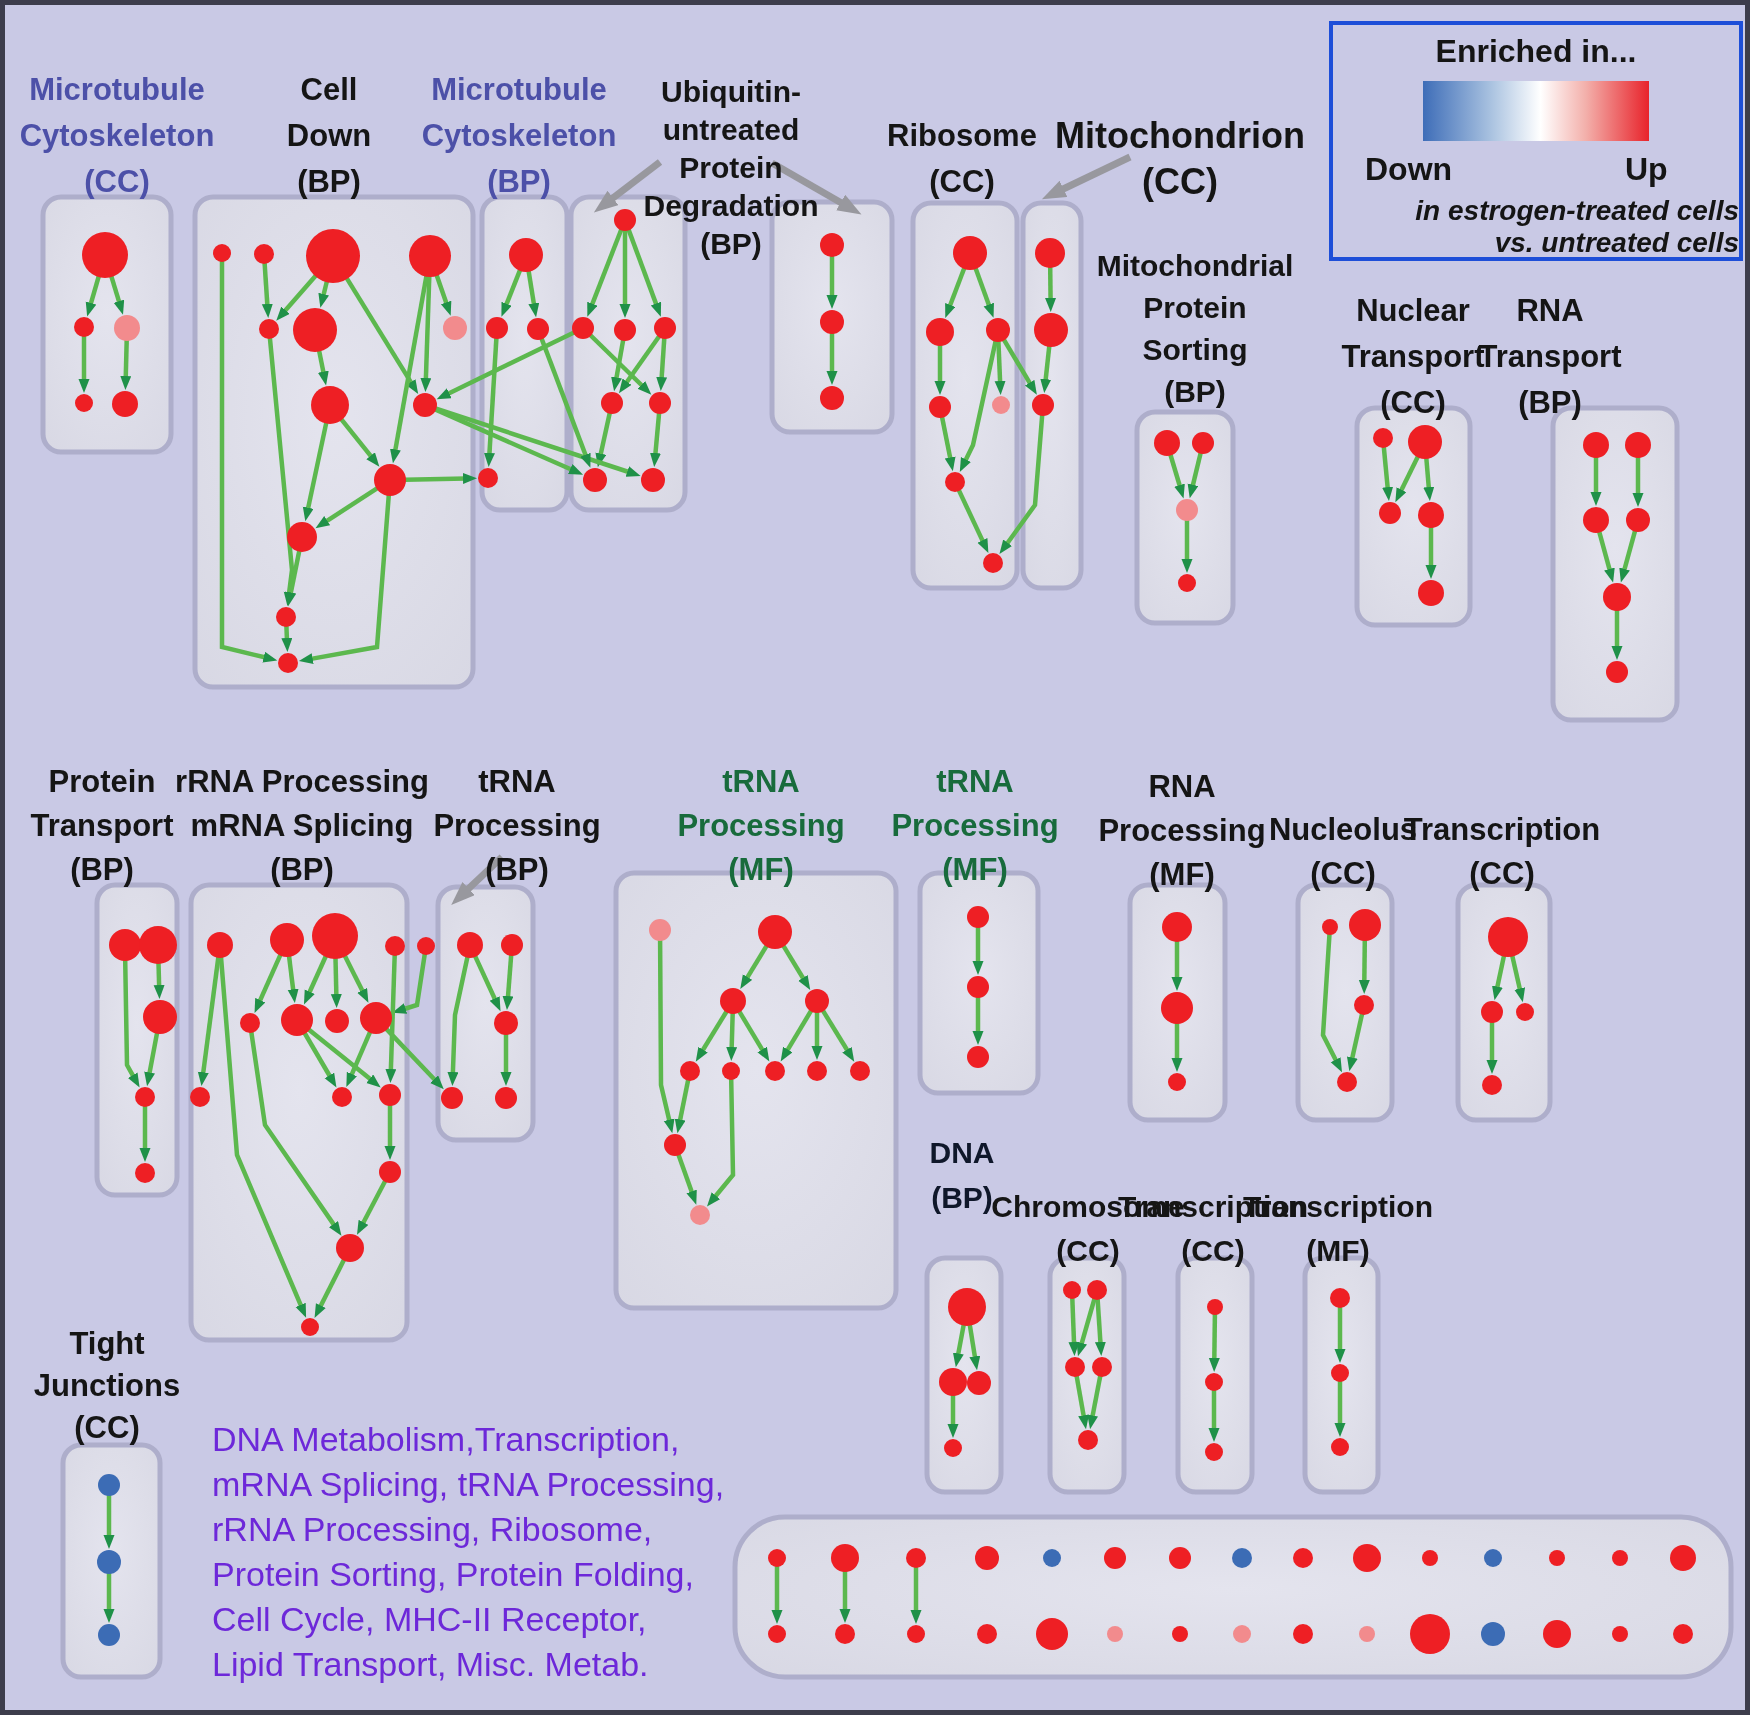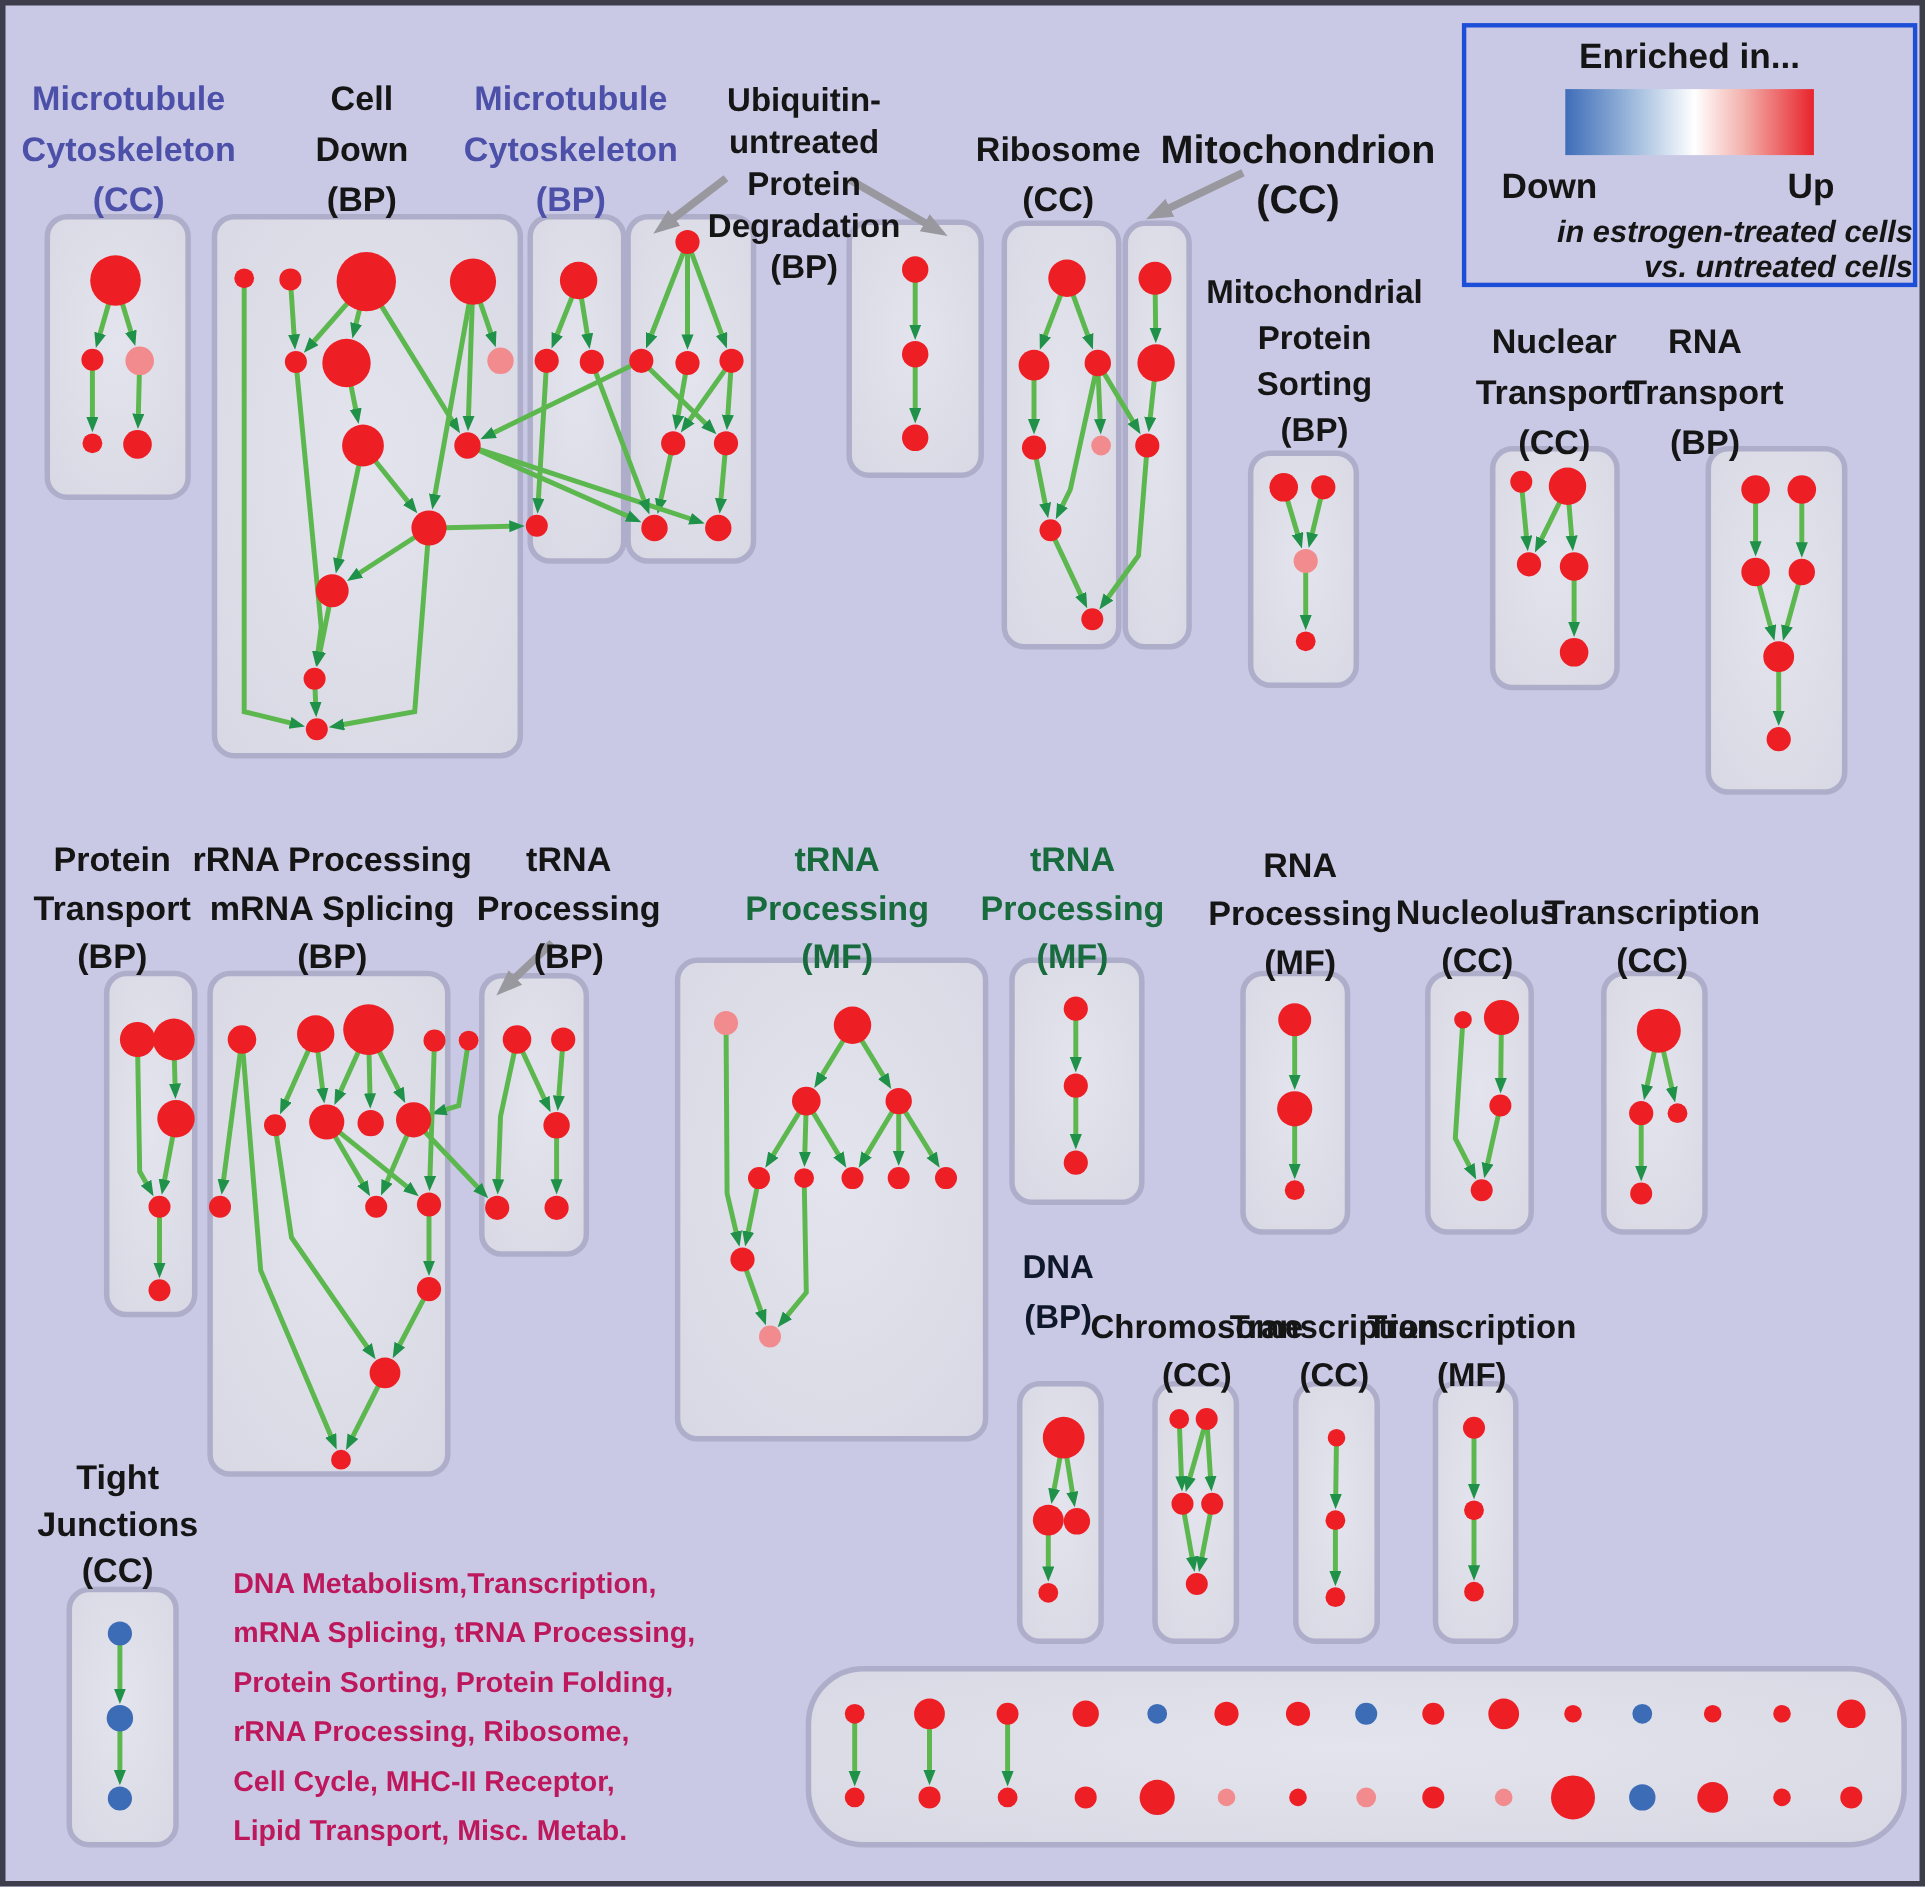--- a/index.html
+++ b/index.html
@@ -25,22 +25,22 @@
   #legend-title{position:absolute;top:8px;left:0;width:100%;text-align:center;
     font-size:32px;font-weight:bold;color:#151515;}
   #legend-bar{position:absolute;left:90px;top:56px;width:226px;height:60px;}
   .legend-end{position:absolute;top:126px;font-size:32px;font-weight:bold;color:#151515;}
   #legend-down{left:32px;}
   #legend-up{left:292px;}
   .legend-sub{position:absolute;left:0;width:100%;text-align:right;
     font-size:28px;font-weight:bold;color:#151515;font-style:italic;}
   #legend-sub1{top:170px;}
   #legend-sub2{top:202px;}
-  #misc-text{position:absolute;left:207px;top:1412px;font-size:26px;font-weight:bold;
-    color:#be185d;line-height:45px;white-space:nowrap;}
+  #misc-text{position:absolute;left:207px;top:1412px;font-size:34px;font-weight:normal;
+    color:#6d28d9;line-height:45px;white-space:nowrap;}
 </style>
 </head>
 <body>
 
 <div id="figure">
 
   <svg id="net" width="1750" height="1715" viewBox="0 0 1750 1715">
     <defs>
       <radialGradient id="boxGrad" cx="50%" cy="45%" r="80%">
         <stop offset="0%" stop-color="#e4e4ee"></stop>
@@ -486,19 +486,19 @@
     <div id="legend-bar" style="background: linear-gradient(90deg, rgb(62, 109, 184) 0%, rgb(169, 194, 224) 30%, rgb(255, 255, 255) 52%, rgb(243, 176, 171) 72%, rgb(232, 35, 43) 100%);"></div>
     <span id="legend-down" class="legend-end">Down</span>
     <span id="legend-up" class="legend-end">Up</span>
     <div id="legend-sub1" class="legend-sub">in estrogen-treated cells</div>
     <div id="legend-sub2" class="legend-sub">vs. untreated cells</div>
   </div>
 
   <div id="misc-text">
       <div>DNA Metabolism,Transcription,</div>
       <div>mRNA Splicing, tRNA Processing,</div>
+      <div>rRNA Processing, Ribosome,</div>
       <div>Protein Sorting, Protein Folding,</div>
-      <div>rRNA Processing, Ribosome,</div>
       <div>Cell Cycle, MHC-II Receptor,</div>
       <div>Lipid Transport, Misc. Metab.</div>
     </div>
 
 </div>
 
 </body></html>

